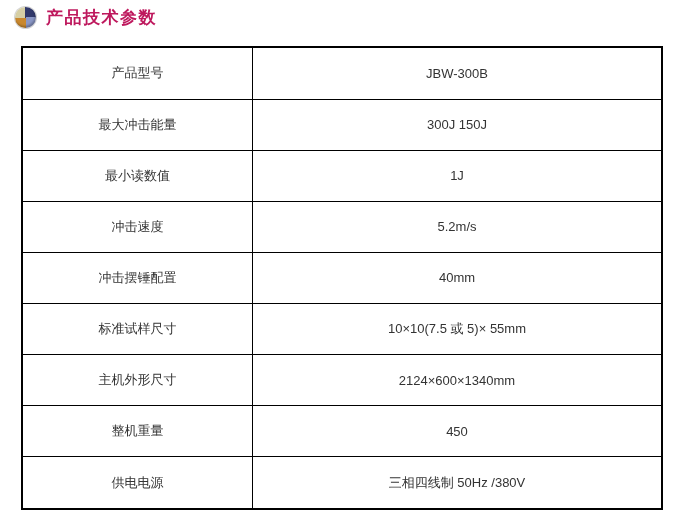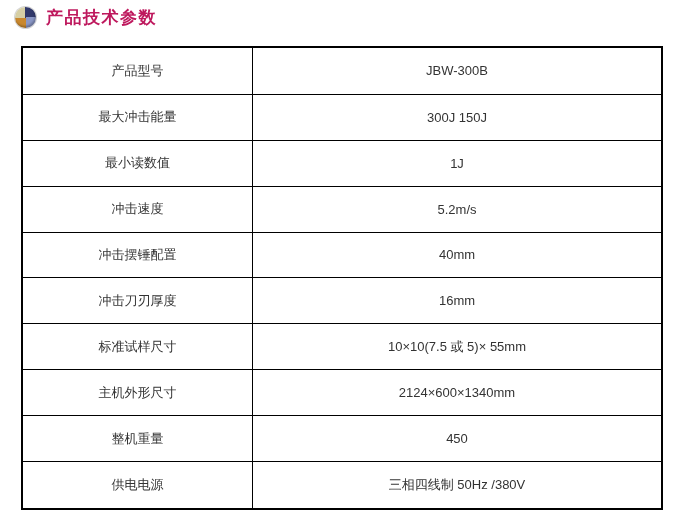--- a/index.html
+++ b/index.html
@@ -92,24 +92,20 @@
       </tr>
       <tr>
         <td class="label-cell">冲击速度</td>
         <td class="value-cell">5.2m/s</td>
       </tr>
       <tr>
         <td class="label-cell">冲击摆锤配置</td>
         <td class="value-cell">40mm</td>
       </tr>
       <tr>
-        <td class="label-cell">冲击刀刃厚度</td>
-        <td class="value-cell">16mm</td>
-      </tr>
-      <tr>
         <td class="label-cell">标准试样尺寸</td>
         <td class="value-cell">10×10(7.5 或 5)× 55mm</td>
       </tr>
       <tr>
         <td class="label-cell">主机外形尺寸</td>
         <td class="value-cell">2124×600×1340mm</td>
       </tr>
       <tr>
         <td class="label-cell">整机重量</td>
         <td class="value-cell">450</td>

